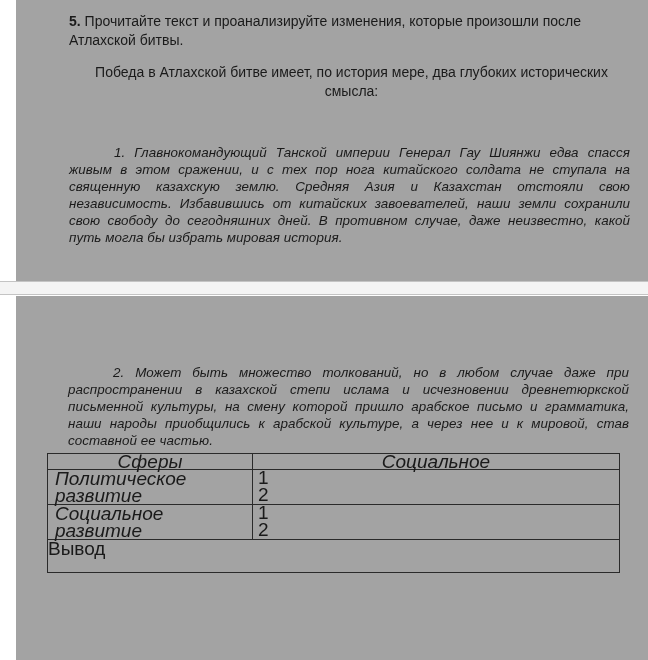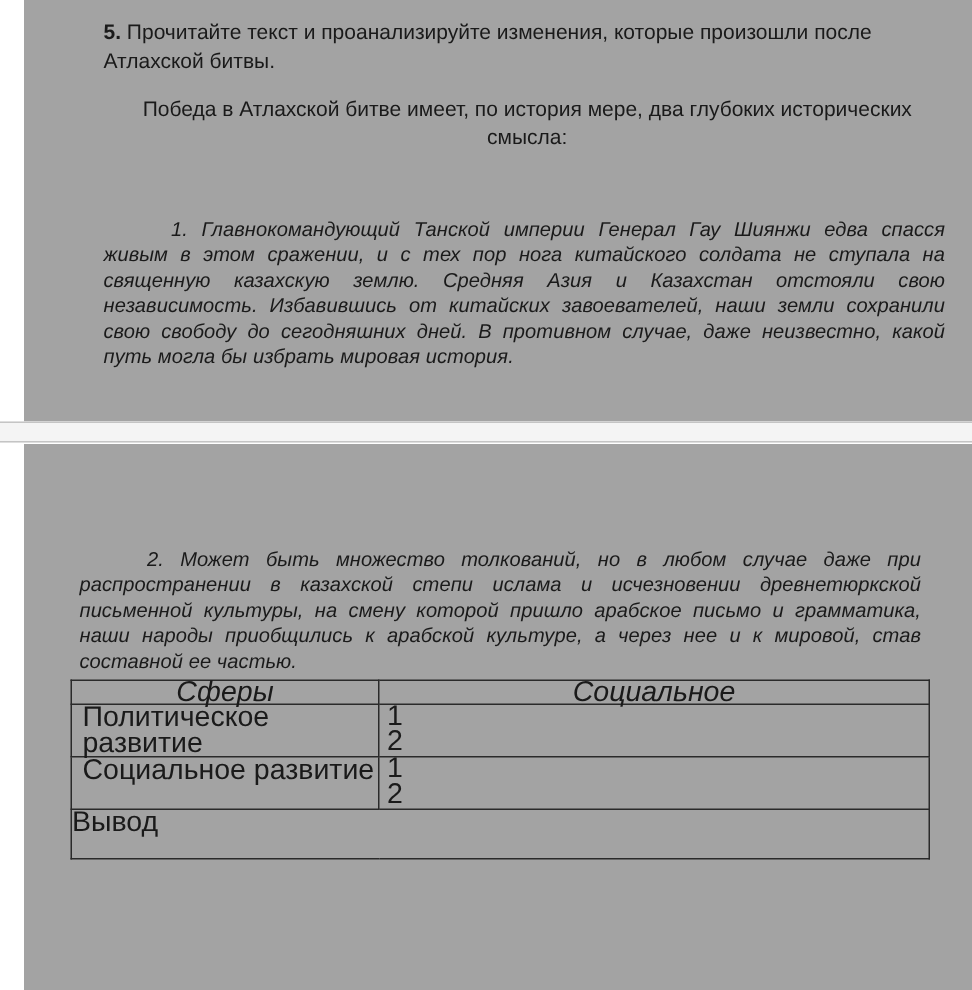--- a/index.html
+++ b/index.html
@@ -61,21 +61,21 @@
       left: 53px;
       width: 561px;
       font-size: 13.4px;
       line-height: 17px;
       font-style: italic;
       text-align: justify;
       text-indent: 45px;
       letter-spacing: 0.05px;
     }
     .para1 { top: 112px; margin-top: 32px; }
-    .para2 { top: 364px; }
+    .para2 { top: 364px; margin-left: 15px; }
 
     table.changes {
       position: absolute;
       left: 47px;
       top: 453px;
       width: 572px;
       border-collapse: collapse;
       font-size: 19px;
       table-layout: fixed;
     }
@@ -91,20 +91,21 @@
       height: 15px;
       line-height: 15px;
       font-style: italic;
       text-align: center;
     }
     table.changes td.sphere {
       height: 34px;
       padding-left: 7px;
       line-height: 17px;
       padding-top: 0px;
+      font-style: italic;
     }
     table.changes td.nums {
       padding-left: 5px;
       line-height: 16.5px;
     }
     table.changes td.nums span { display: block; }
     table.changes td.conclusion {
       height: 32px;
       text-align: left;
       line-height: 18px;

